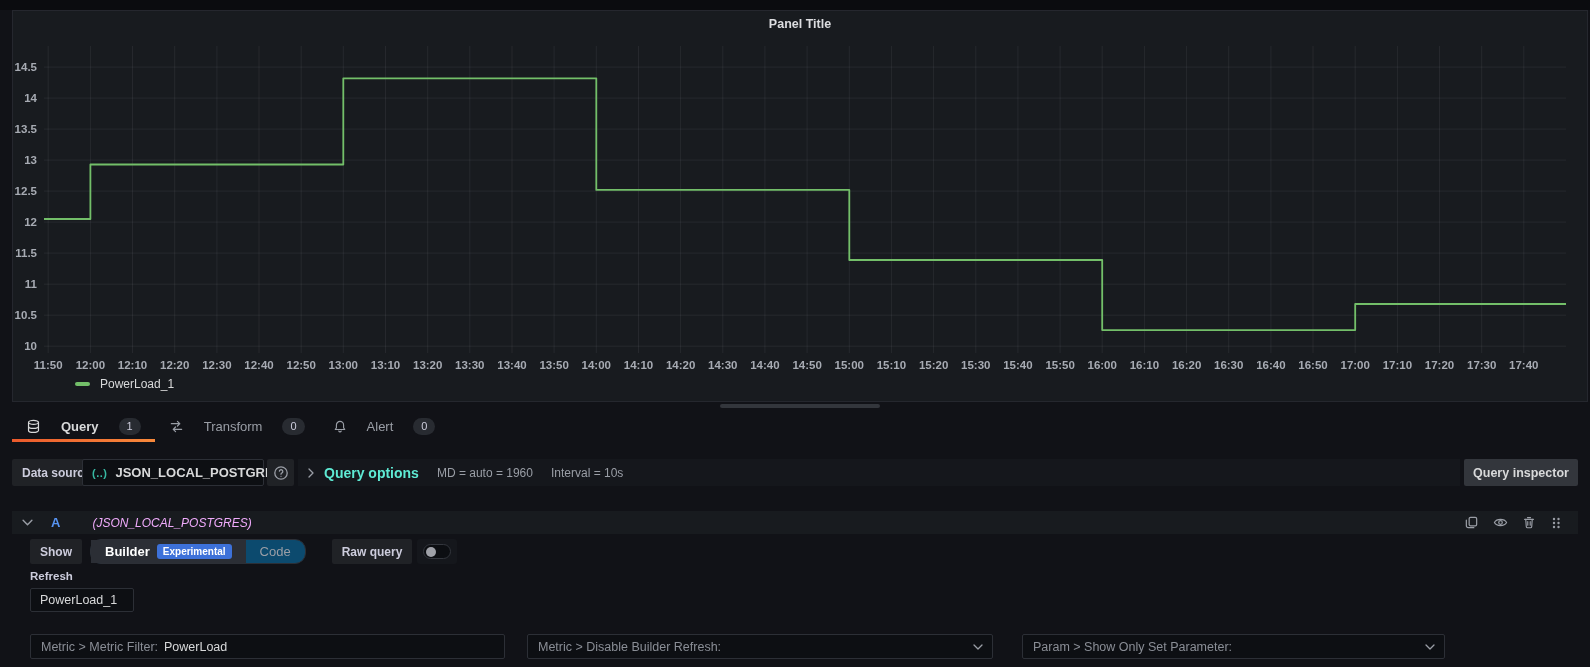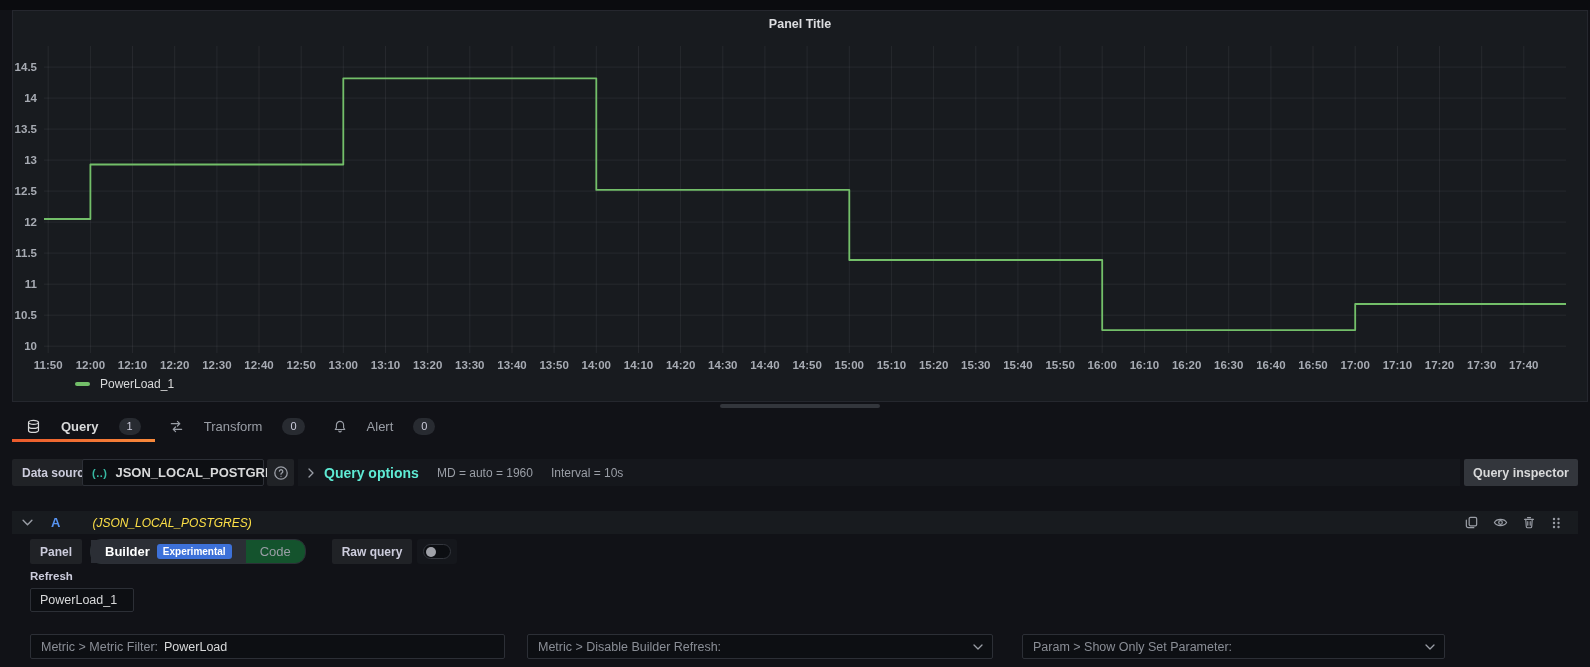--- a/index.html
+++ b/index.html
@@ -54,28 +54,28 @@
   .qo-link { color:#5eead4; font-size:14px; font-weight:600; margin-left:10px; }
   .qo-meta { color:#9a9ea6; font-size:12px; margin-left:18px; }
   .inspector-btn { position:absolute; left:1464px; top:0; width:114px; height:27px;
     background:#33363c; border:none; border-radius:2px; color:#d8d9da; font-size:12.5px;
     font-weight:600; font-family:inherit; cursor:pointer; }
 
   
   .query-row-header { position:absolute; left:12px; top:511px; width:1566px; height:23px;
     background:#181b1f; display:flex; align-items:center; cursor:pointer; }
   .query-row-header .refid { color:#5794f2; font-size:13px; font-weight:700; margin-left:18px; }
-  .query-row-header .ds-hint { color:#fde047; font-size:12px; font-style:italic; margin-left:32px; }
+  .query-row-header .ds-hint { color:#f0abfc; font-size:12px; font-style:italic; margin-left:32px; }
   .row-actions { margin-left:auto; display:flex; align-items:center; gap:14px; margin-right:16px; }
   .icon-btn { background:none; border:none; padding:0; cursor:pointer; display:flex; align-items:center; }
 
   .mode-row { position:absolute; left:30px; top:539px; height:25px; display:flex; align-items:stretch; }
   .mode-row .chip { font-size:12px; }
   .segmented { display:flex; align-items:stretch; border:1px solid #2c2f36; border-radius:11px;
-    margin-left:8px; background:#14532d; }
+    margin-left:8px; background:#0c4a6e; }
   .segment { display:flex; align-items:center; gap:7px; padding:0 14px; font-size:13px;
     color:#9a9ea6; cursor:pointer; }
   .segment.active { background:#2b2e35; color:#fff; font-weight:600; }
   .exp-badge { background:#3d71d9; color:#fff; font-size:10px; font-weight:700;
     border-radius:3px; padding:2px 6px; }
   .raw-label { margin-left:26px; }
   .switch { width:40px; height:25px; margin-left:5px; background:#15171c; border-radius:3px;
     display:flex; align-items:center; justify-content:center; cursor:pointer; }
   .switch-track { width:28px; height:15px; border-radius:8px; background:#0c0e12;
     border:1px solid #33363d; display:flex; align-items:center; padding:0 2px; }
@@ -301,21 +301,21 @@
             <circle cx="4" cy="7" r="1.2"></circle>
             <circle cx="8.5" cy="7" r="1.2"></circle>
             <circle cx="4" cy="11" r="1.2"></circle>
             <circle cx="8.5" cy="11" r="1.2"></circle>
           </svg>
       </button>
     </div>
   </div>
 
   <div class="mode-row">
-    <div class="chip">Panel</div>
+    <div class="chip">Show</div>
     <div class="segmented">
       <div class="segment active">
         <span>Builder</span>
         <span class="exp-badge">Experimental</span>
       </div>
       <div class="segment">Code</div>
     </div>
     <div class="chip raw-label">Raw query</div>
     <div class="switch">
       <div class="switch-track">

